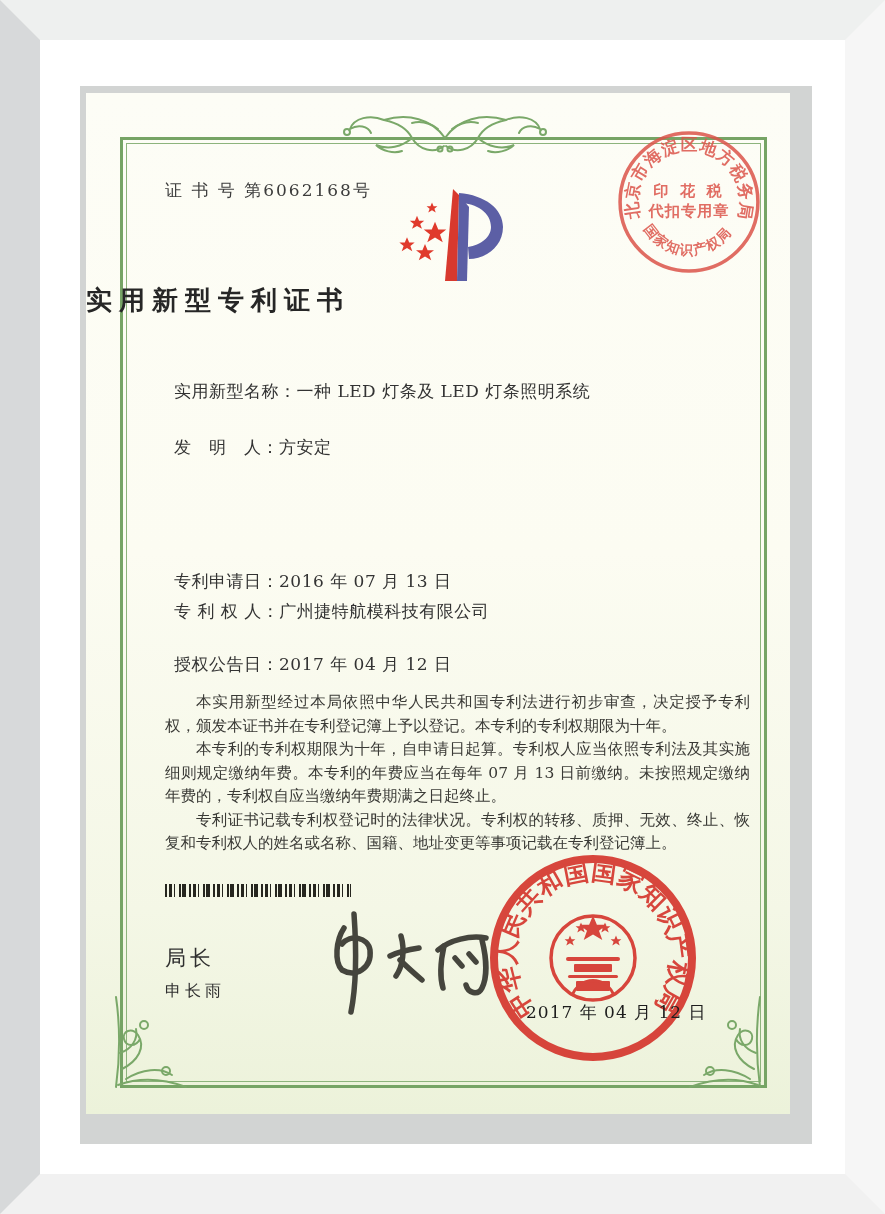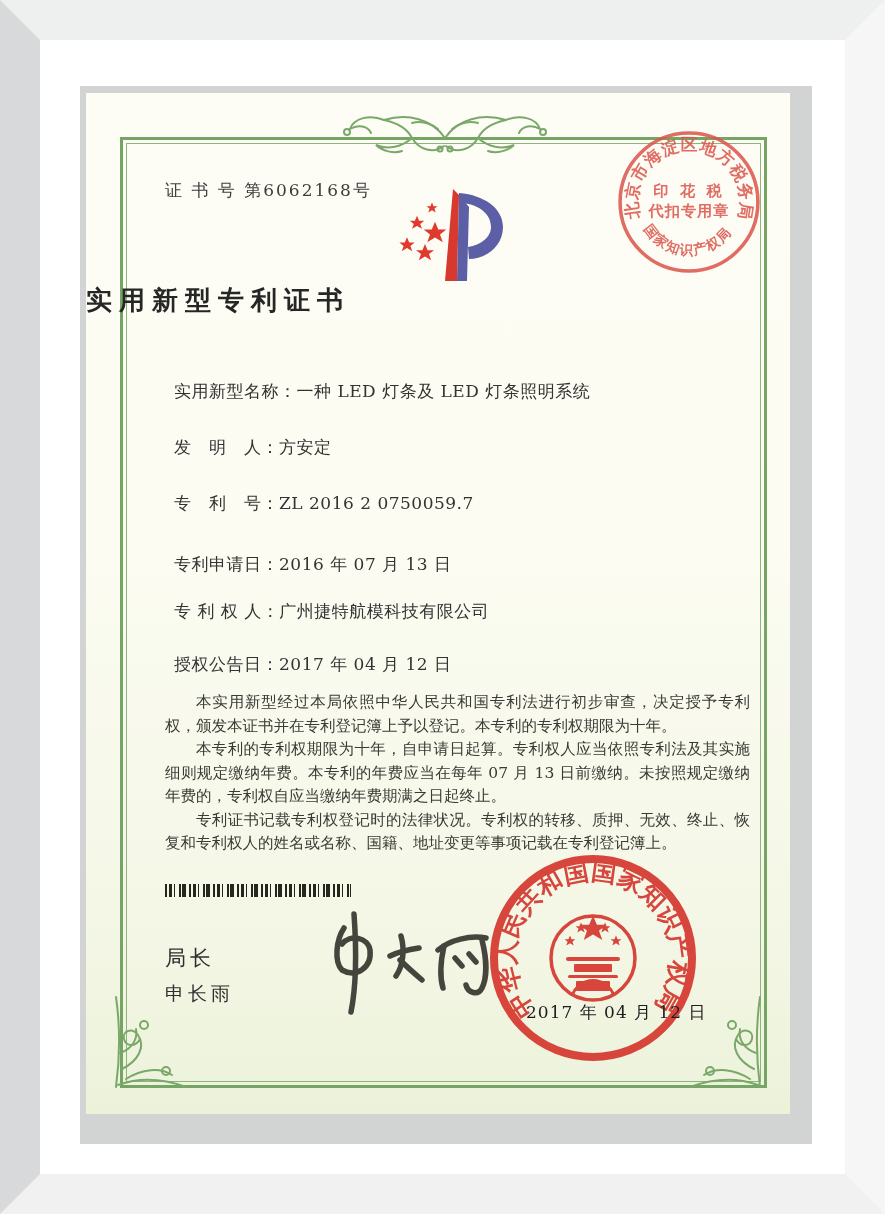--- a/index.html
+++ b/index.html
@@ -35,38 +35,38 @@
                  letter-spacing:2px; font-family:"DejaVu Serif","Liberation Serif",serif; }
 
   .logo { position:absolute; left:299px; top:92px; width:130px; height:104px; }
 
   .title { position:absolute; left:0; top:190px; width:100%; text-align:left;
            font-size:26px; font-weight:700; letter-spacing:7px; color:#262626;
            font-family:"DejaVu Serif","Liberation Serif",serif; }
 
   .field { position:absolute; left:79px; font-size:17px; color:#333;
            font-family:"DejaVu Serif","Liberation Serif",serif; letter-spacing:0.5px; white-space:nowrap;margin-left:9px; }
-  .f0{top:287px} .f1{top:343px} .f2{top:399px} .f3{top:460px} .f4{top:507px} .f5{top:560px}
+  .f0{top:287px} .f1{top:343px} .f2{top:399px} .f3{top:477px} .f4{top:507px} .f5{top:560px}
 
   .body-text { position:absolute; left:79px; top:598px; width:585px; font-size:15.5px;
                line-height:23.5px; color:#3a3a36; text-align:justify;
                font-family:"DejaVu Serif","Liberation Serif",serif; }
   .body-text p { text-indent:2em; }
 
   .barcode { position:absolute; left:79px; top:791px; width:186px; height:13px;
              background:repeating-linear-gradient(90deg,
                #26261f 0 2px, transparent 2px 4px,
                #26261f 4px 7px, transparent 7px 9px,
                #26261f 9px 10px, transparent 10px 14px,
                #26261f 14px 16px, transparent 16px 17px,
                #26261f 17px 21px, transparent 21px 24px); }
 
   .signer-title { position:absolute; left:79px; top:851px; font-size:21px; color:#2f2f2f;
                   letter-spacing:4px; font-family:"DejaVu Serif","Liberation Serif",serif; }
-  .signer-name  { position:absolute; left:79px; top:888px; font-size:19px; color:#2f2f2f;
+  .signer-name  { position:absolute; left:79px; top:888px; font-size:16px; color:#2f2f2f;
                   letter-spacing:4px; font-family:"DejaVu Serif","Liberation Serif",serif; }
 
   .signature { position:absolute; left:212px; top:815px; width:210px; height:110px; }
 
   .main-seal { position:absolute; left:400px; top:758px; width:214px; height:214px; opacity:0.92; }
 
   .issue-date { position:absolute; left:440px; top:908px; font-size:17px; color:#1d1d1d;
                 letter-spacing:1px; font-family:"DejaVu Serif","Liberation Serif",serif; }
 
   .page-footer { position:absolute; left:0; top:952px; width:100%; text-align:center;
@@ -137,21 +137,20 @@
           <path d="M0,-9 L2.6,-2.8 9,-2.8 4,1.1 6.2,7.3 0,3.6 -6.2,7.3 -4,1.1 -9,-2.8 -2.6,-2.8 Z" transform="translate(22,60) scale(0.85)"></path>
           <path d="M0,-9 L2.6,-2.8 9,-2.8 4,1.1 6.2,7.3 0,3.6 -6.2,7.3 -4,1.1 -9,-2.8 -2.6,-2.8 Z" transform="translate(32,38) scale(0.8)"></path>
           <path d="M0,-9 L2.6,-2.8 9,-2.8 4,1.1 6.2,7.3 0,3.6 -6.2,7.3 -4,1.1 -9,-2.8 -2.6,-2.8 Z" transform="translate(47,23) scale(0.6)"></path>
         </g>
       </svg>
 
       <div class="title">实用新型专利证书</div>
 
       <div class="field f0"><span>实用新型名称：</span><span>一种 LED 灯条及 LED 灯条照明系统</span></div>
       <div class="field f1"><span>发　明　人：</span><span>方安定</span></div>
-      <div class="field f2"><span>专　利　号：</span><span>ZL 2016 2 0750059.7</span></div>
       <div class="field f3"><span>专利申请日：</span><span>2016 年 07 月 13 日</span></div>
       <div class="field f4"><span>专 利 权 人：</span><span>广州捷特航模科技有限公司</span></div>
       <div class="field f5"><span>授权公告日：</span><span>2017 年 04 月 12 日</span></div>
 
       <div class="body-text">
         <p>本实用新型经过本局依照中华人民共和国专利法进行初步审查，决定授予专利权，颁发本证书并在专利登记簿上予以登记。本专利的专利权期限为十年。</p>
         <p>本专利的专利权期限为十年，自申请日起算。专利权人应当依照专利法及其实施细则规定缴纳年费。本专利的年费应当在每年 07 月 13 日前缴纳。未按照规定缴纳年费的，专利权自应当缴纳年费期满之日起终止。</p>
         <p>专利证书记载专利权登记时的法律状况。专利权的转移、质押、无效、终止、恢复和专利权人的姓名或名称、国籍、地址变更等事项记载在专利登记簿上。</p>
       </div>
 

